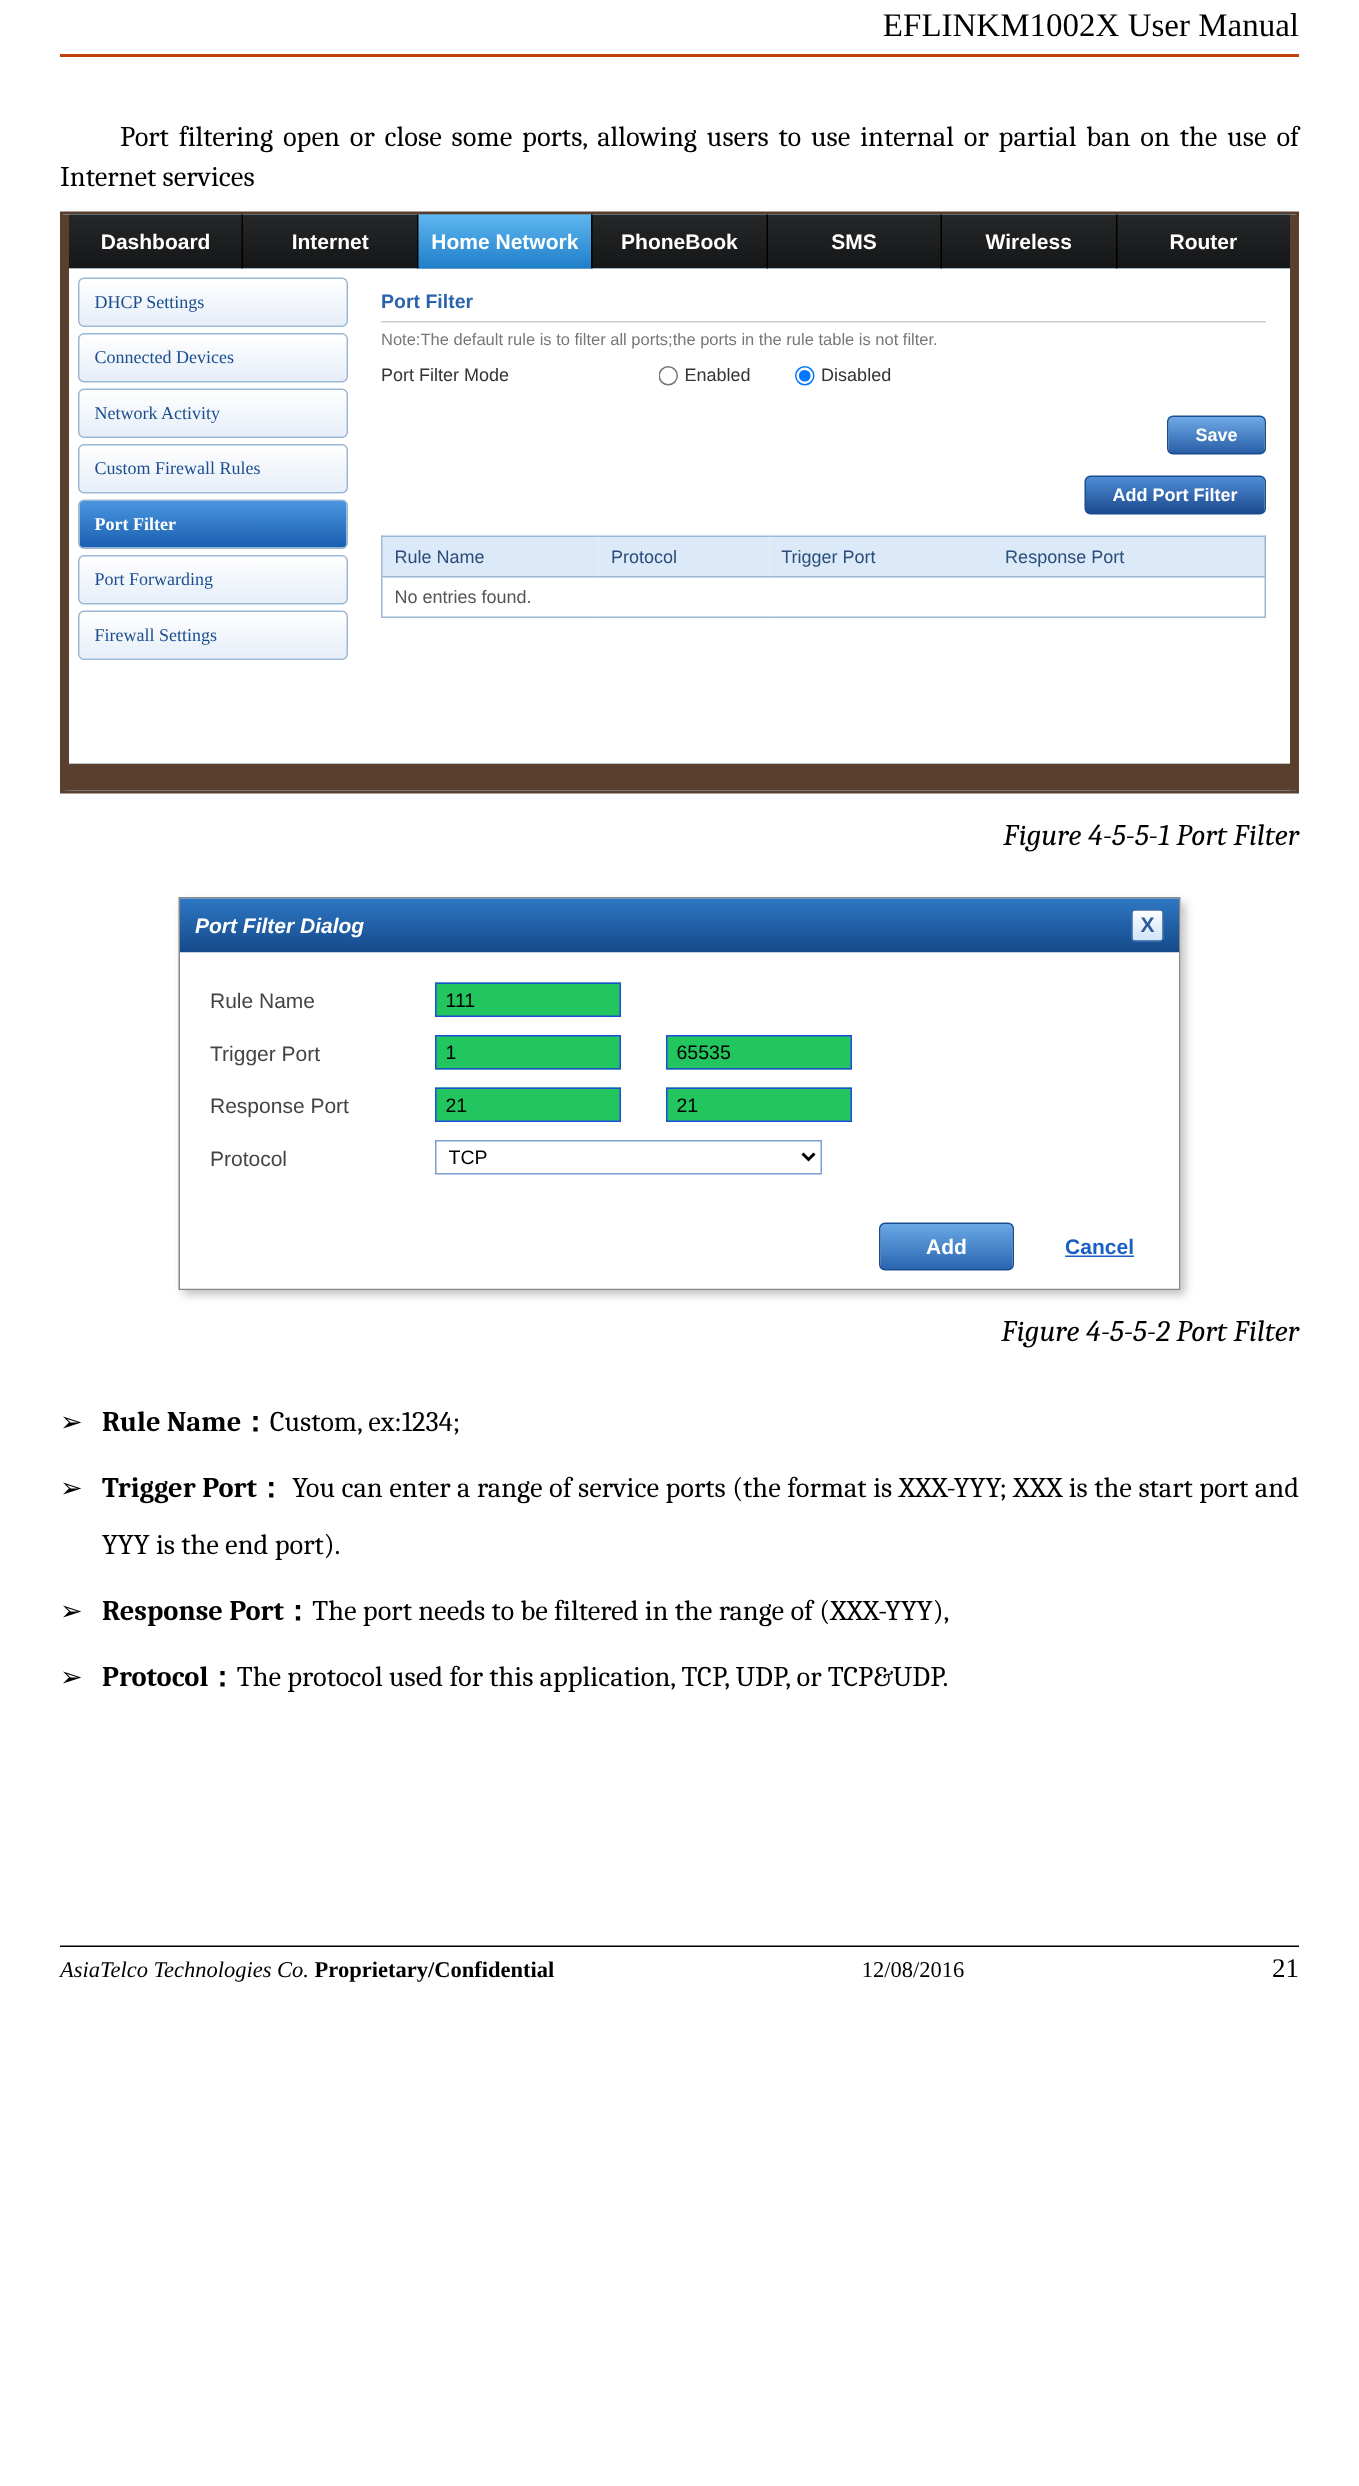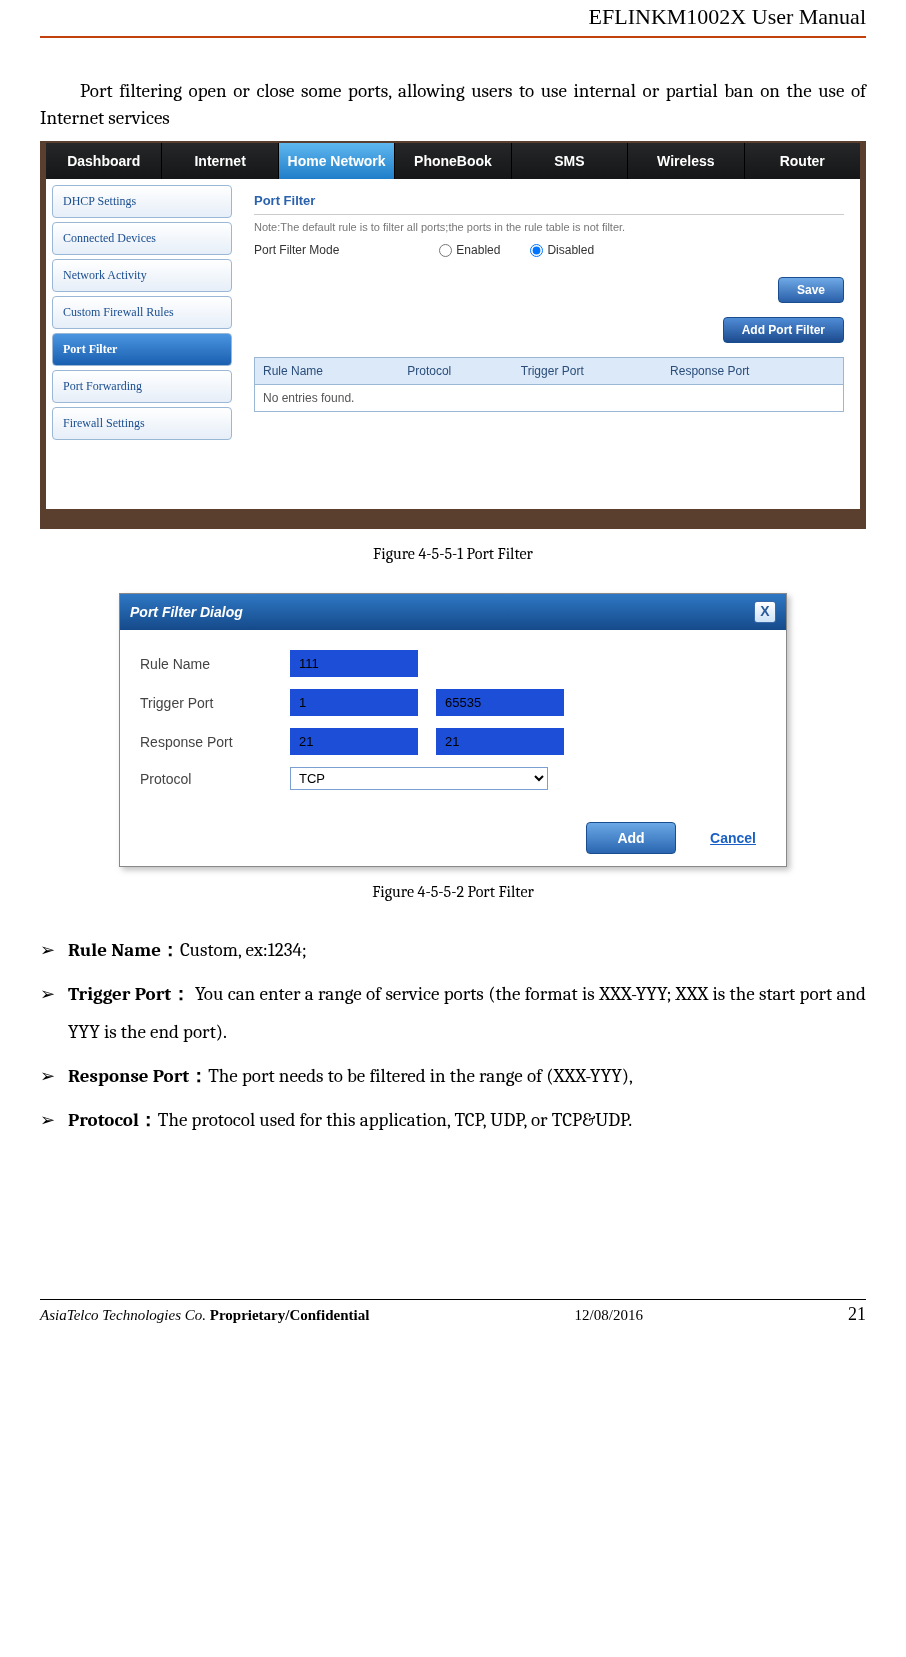--- a/index.html
+++ b/index.html
@@ -143,24 +143,25 @@
     padding: 6px 8px;
     border-bottom: 1px solid #9bb7d6;
     font-weight: normal;
   }
   .rules-table td {
     padding: 6px 8px;
     color: #555;
   }
 
   .caption {
-    text-align: center;
+    text-align: right;
     font-family: Cambria, serif;
-    font-size: 16px;
+    font-size: 20px;
     margin: 16px 0 30px 0;
+    font-style: italic;
   }
 
   
   .dialog-wrap {
     width: 668px;
     margin: 0 auto;
   }
   .dialog {
     border: 1px solid #888;
     box-shadow: 3px 3px 6px rgba(0,0,0,0.25);
@@ -197,25 +198,25 @@
   .dlg-row {
     display: flex;
     align-items: center;
     margin-bottom: 12px;
     font-size: 14px;
     color: #444;
   }
   .dlg-row .lbl { width: 150px; }
   .dlg-row input[type=text] {
     width: 110px;
-    border: 3px solid #1d4ed8;
+    border: 1px solid #1d4ed8;
     padding: 3px 6px;
     font-size: 13px;
-    margin-right: 18px;
-    background: #1d4ed8;
+    margin-right: 30px;
+    background: #22c55e;
   }
   .dlg-row select {
     width: 258px;
     border: 1px solid #7a9fd0;
     padding: 2px 4px;
     font-size: 13px;
     background: #fff;
   }
   .dlg-actions {
     text-align: right;

